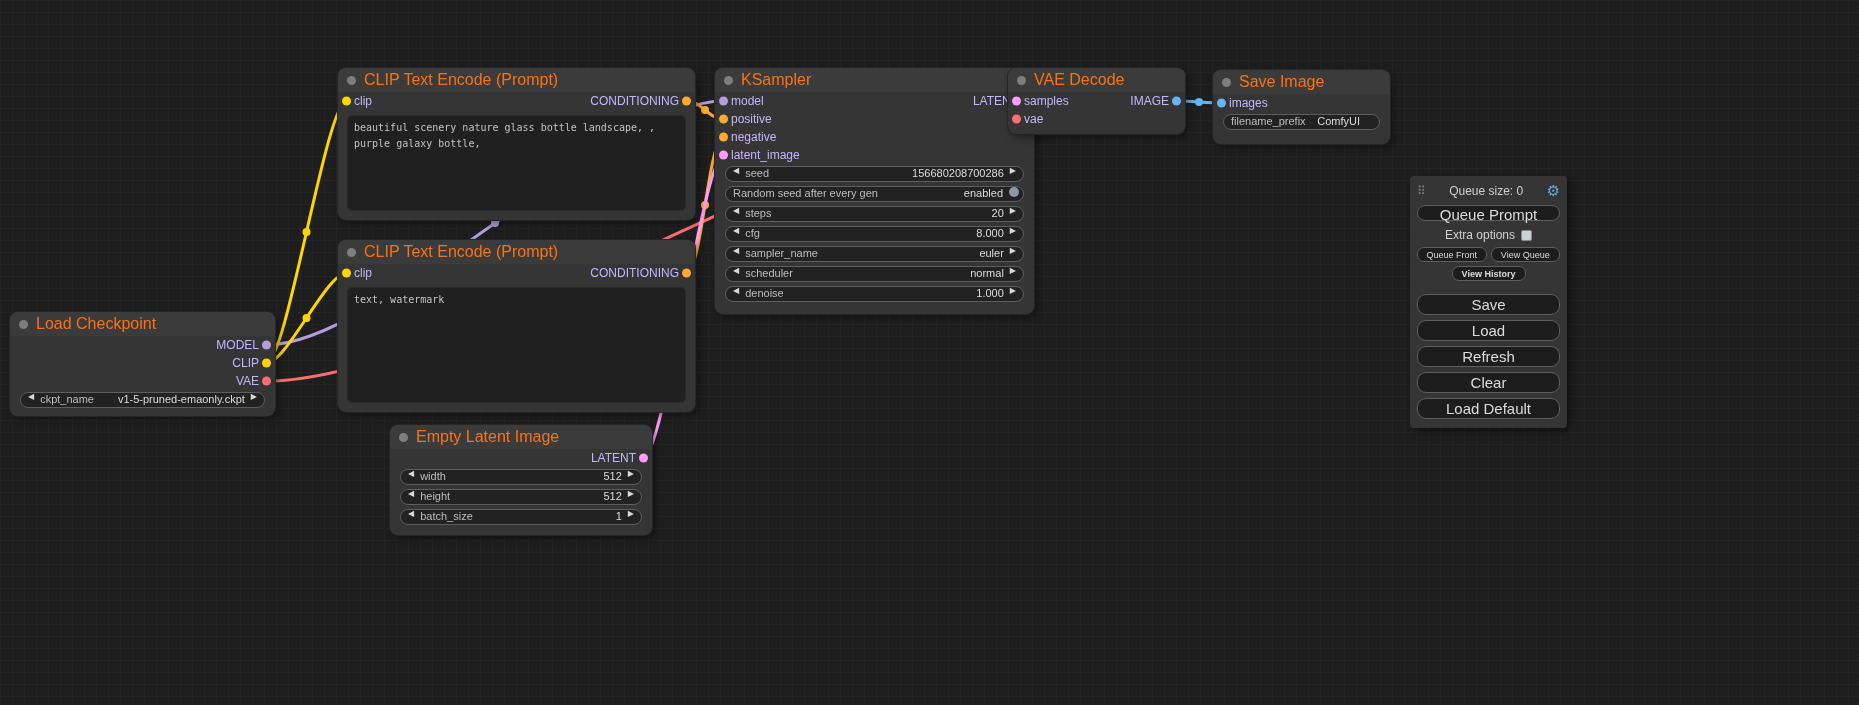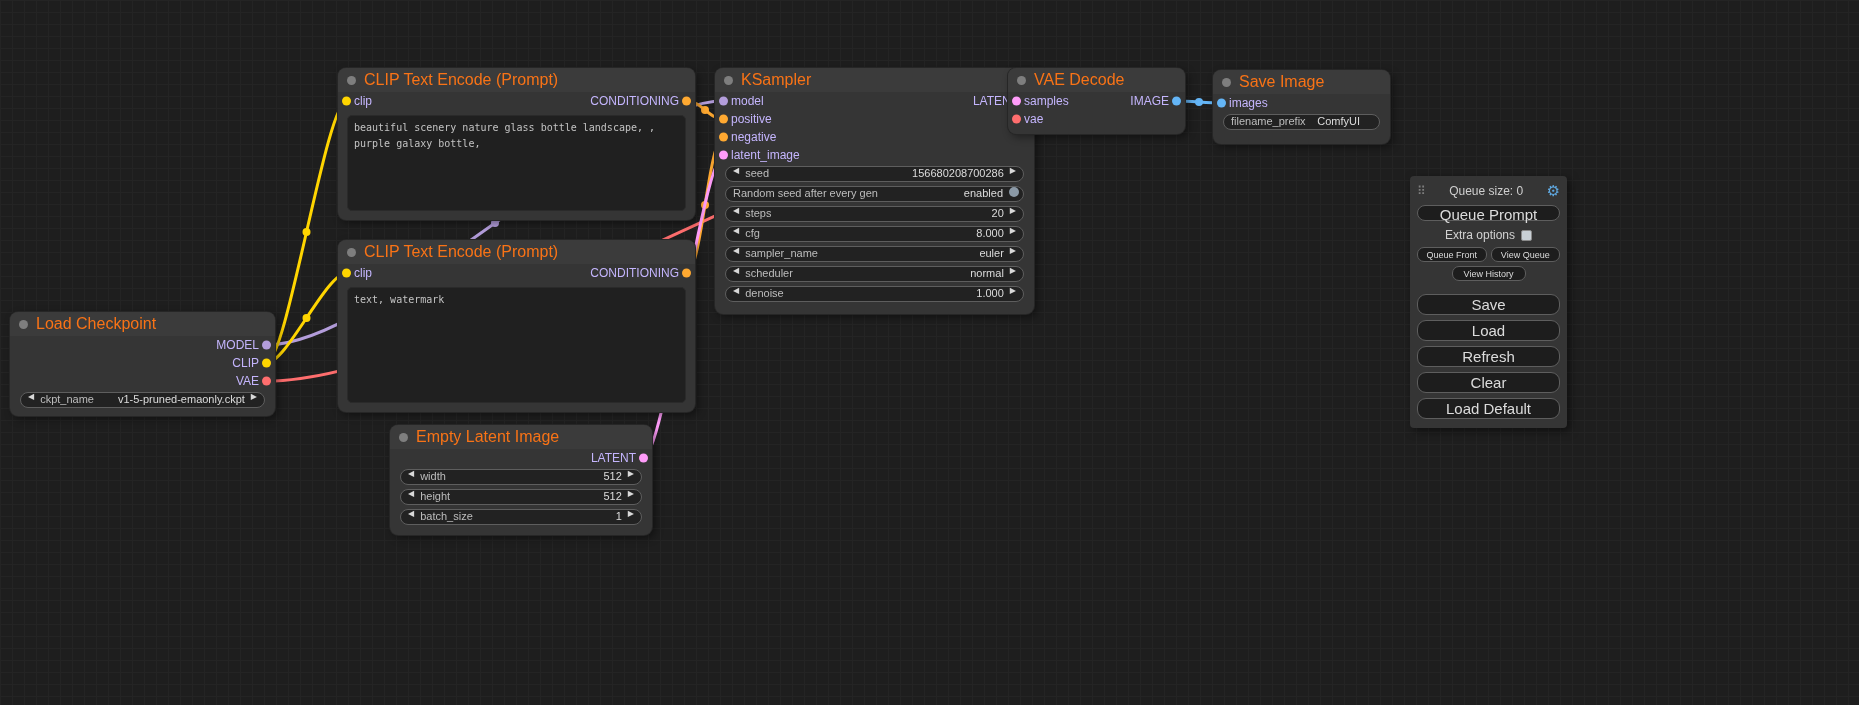--- a/index.html
+++ b/index.html
@@ -60,21 +60,21 @@
          font-family:inherit; cursor:pointer; display:block; }
   .btn.big { width:100%; height:16px; font-size:15px; margin-top:6px; }
   .btn.med { width:100%; height:21px; font-size:15px; margin-top:5px; }
   .btn.med.gap { margin-top:13px; }
   .btn.sm { height:15px; font-size:9px; border-radius:7px; flex:1; padding:0 2px; }
   .extra { display:flex; align-items:center; justify-content:center; gap:6px;
            margin-top:7px; font-size:12px; color:#d2d2d2; }
   .chk { width:11px; height:11px; background:#c9d0d6; border:1px solid #8a8a8a; border-radius:2px; }
   .smrow { display:flex; gap:4px; margin-top:5px; }
   .vhwrap { display:flex; justify-content:center; margin-top:4px; }
-  .vhwrap .btn.sm { flex:0 0 74px; }
+  .vhwrap .btn.sm { flex:0 0 74px;font-weight:bold; }
 </style>
 </head>
 <body>
 
 <svg id="wires" width="1859" height="705">
     <path d="M 266.5 345 C 380.75 345, 609.25 101, 723.5 101" fill="none" stroke="#B39DDB" stroke-width="3" stroke-linecap="round"></path>
     <circle cx="495" cy="223" r="4" fill="#B39DDB"></circle>
     <path d="M 266.5 363 C 286.5 363, 326.5 101, 346.5 101" fill="none" stroke="#FFD500" stroke-width="3" stroke-linecap="round"></path>
     <circle cx="306.5" cy="232" r="4" fill="#FFD500"></circle>
     <path d="M 266.5 363 C 286.5 363, 326.5 273, 346.5 273" fill="none" stroke="#FFD500" stroke-width="3" stroke-linecap="round"></path>

